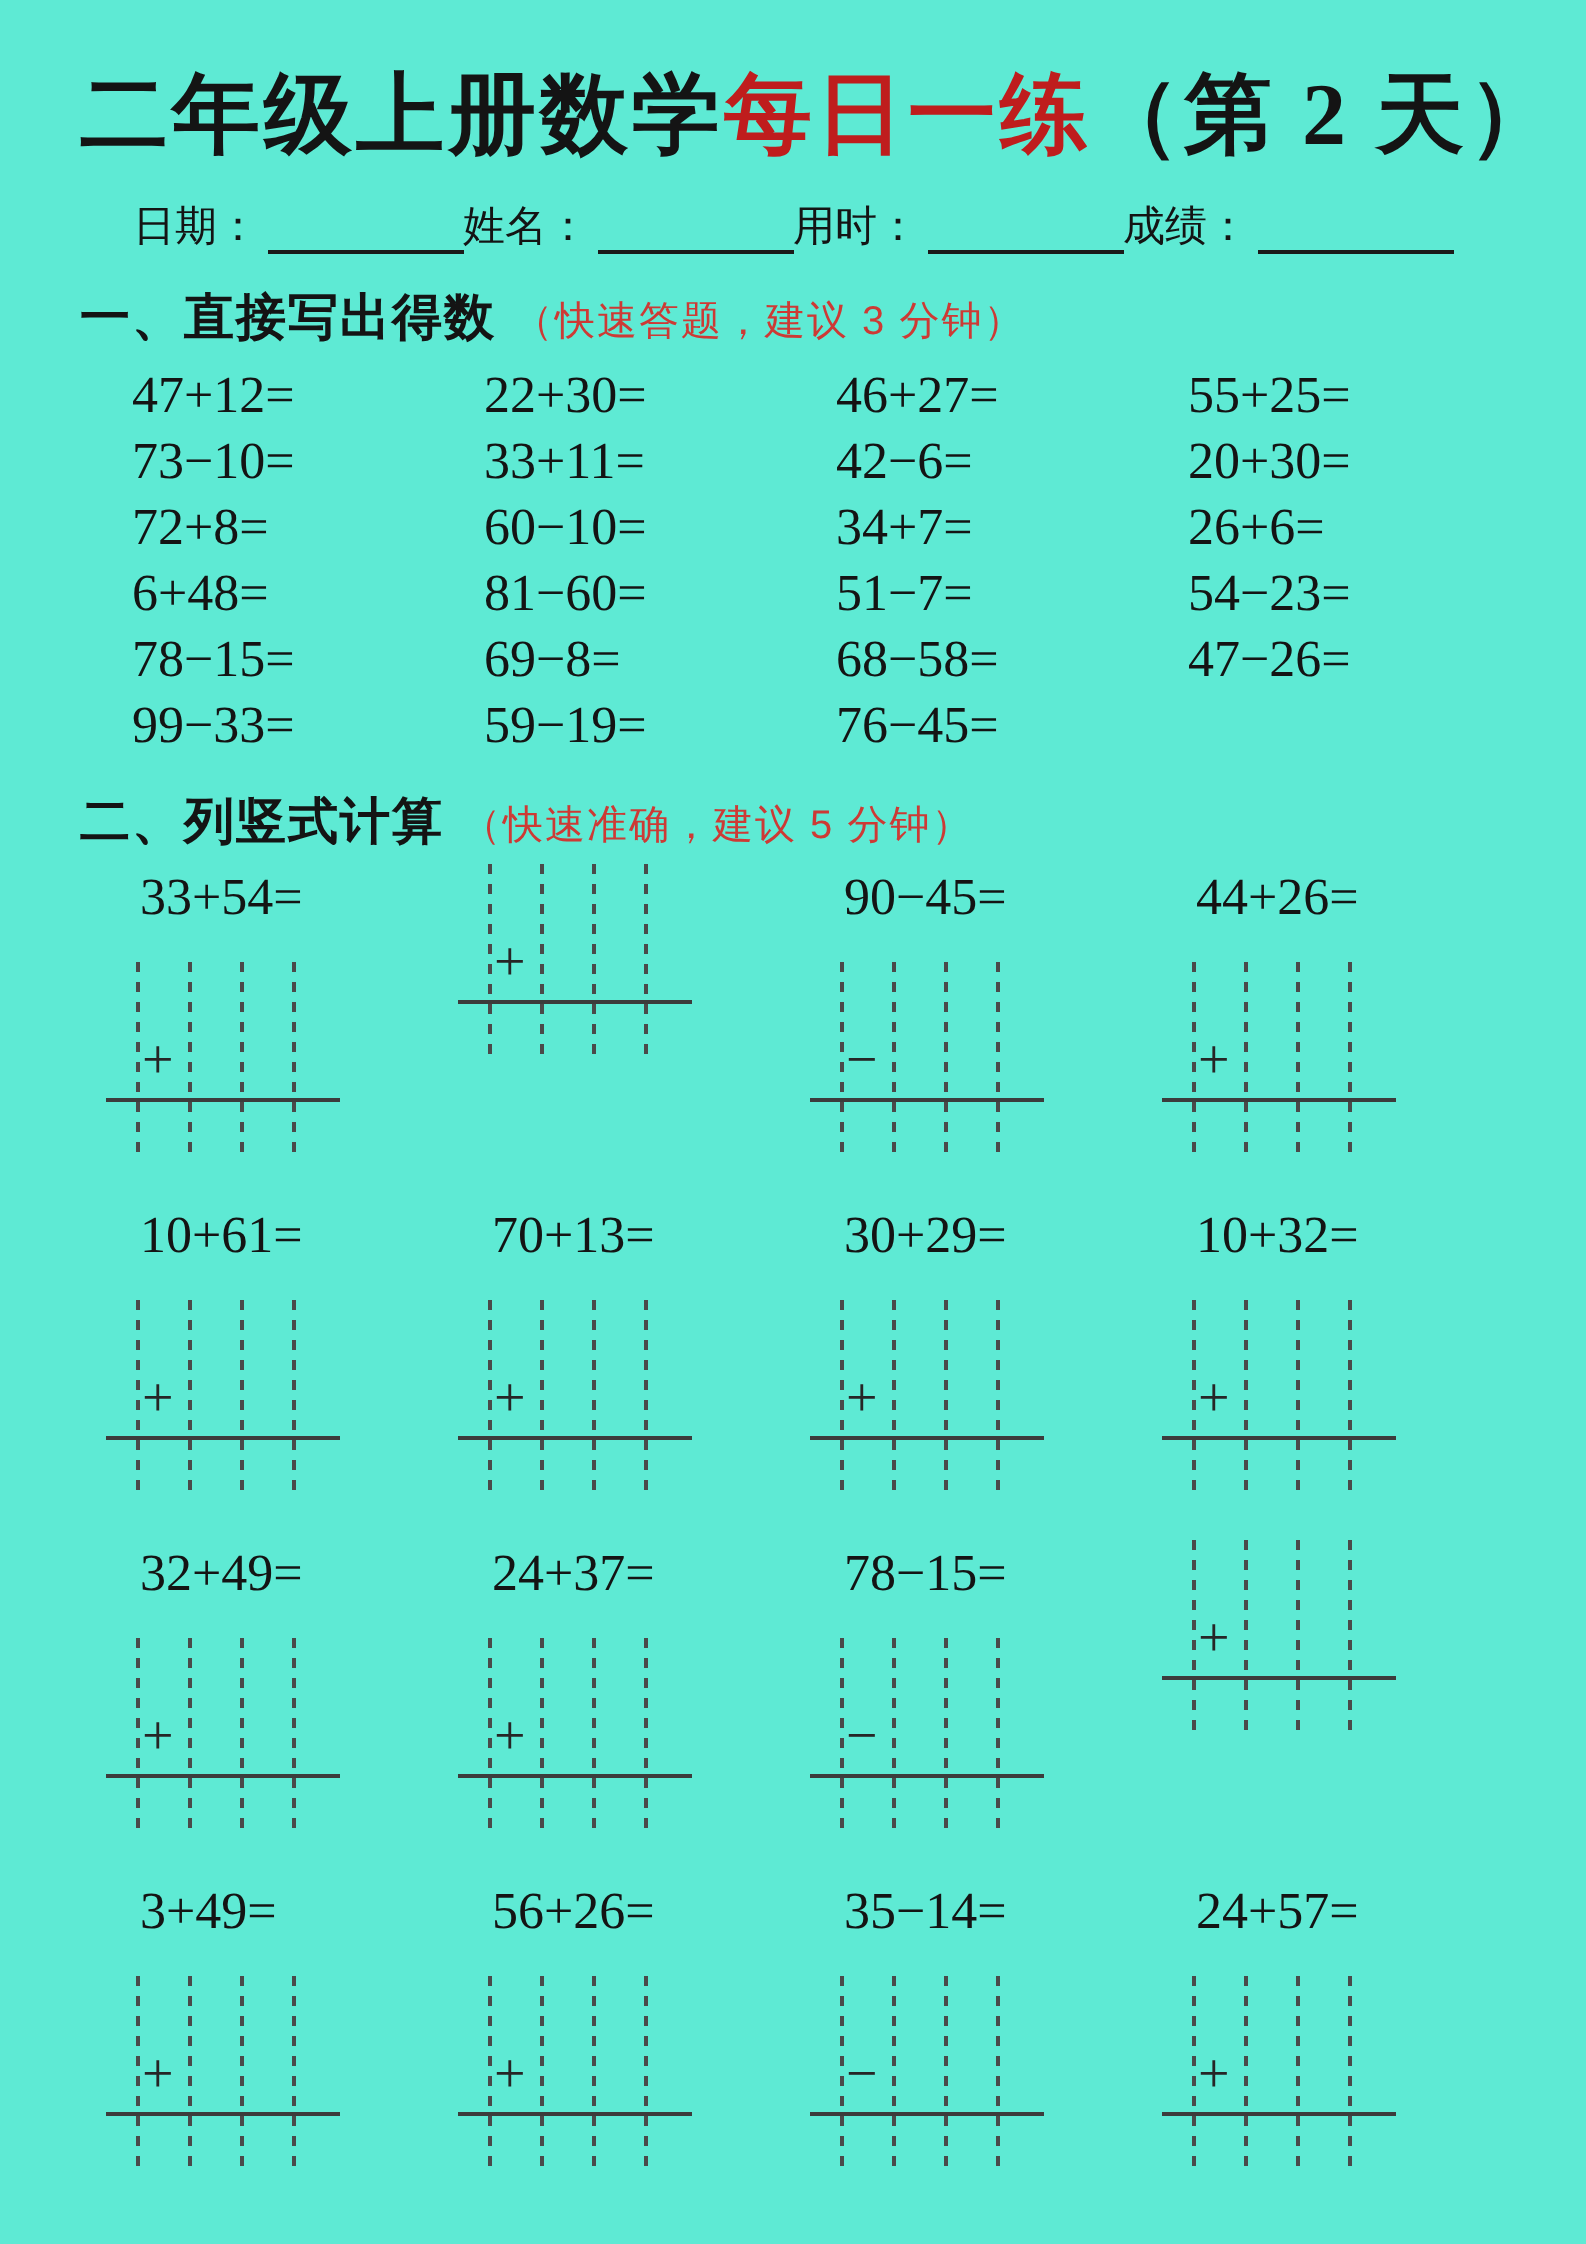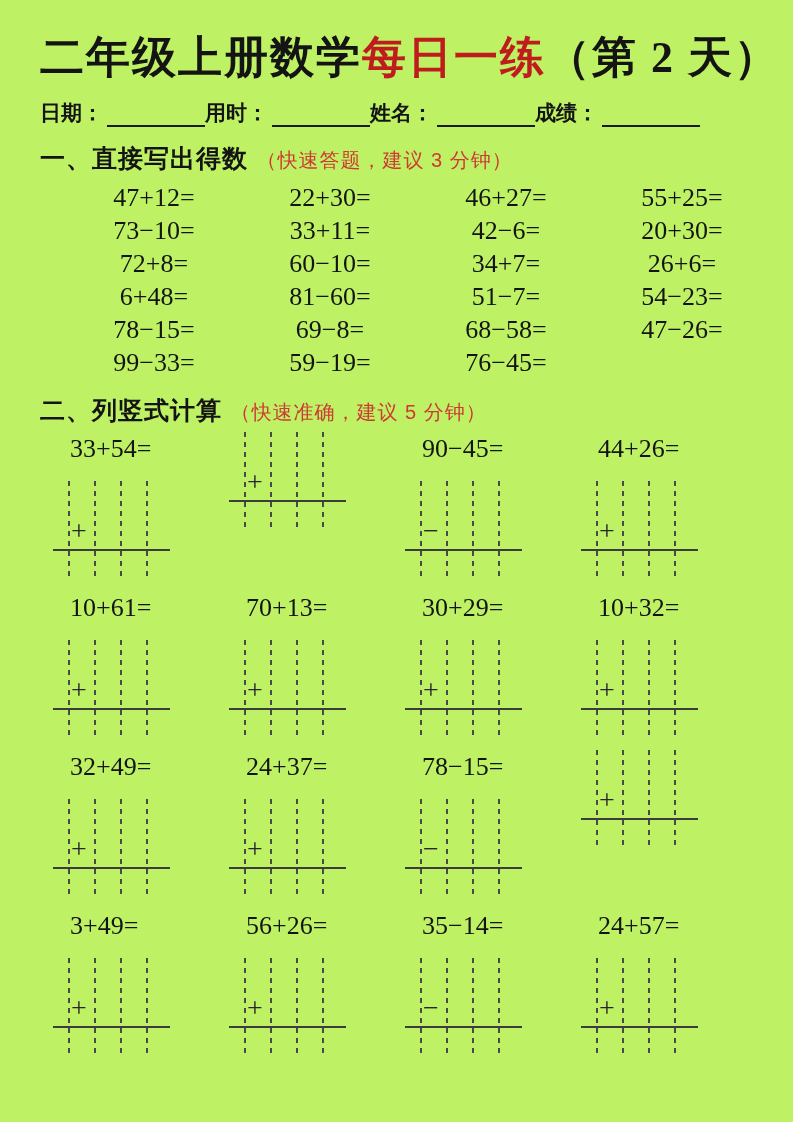--- a/index.html
+++ b/index.html
@@ -1,34 +1,34 @@
 <!DOCTYPE html>
 <html><head>
 <meta charset="utf-8">
 <style>
   html,body{margin:0;padding:0;background:#ffffff;}
   body{width:793px;height:1122px;overflow:hidden;font-family:"Liberation Sans",sans-serif;color:#141414;}
-  .page{position:relative;width:793px;height:1122px;box-sizing:border-box;padding:30px 40px 0 40px;background:#bef264;}
+  .page{position:relative;width:793px;height:1122px;box-sizing:border-box;padding:30px 40px 0 40px;background:#5eead4;}
 
   .title{ text-align:center; font-family:"Liberation Serif","DejaVu Serif",serif;
           font-weight:800; font-size:44px; letter-spacing:2px; line-height:1.25; white-space:nowrap;}
   .title .red{color:#bf1d1d;}
 
-  .info-row{display:flex; justify-content:flex-start; margin-top:14px; font-size:21px; font-weight:bold;}
+  .info-row{display:flex; justify-content:center; margin-top:14px; font-size:21px; font-weight:normal;}
   .info-field{display:flex; align-items:flex-end;}
   .blank{display:inline-block; width:98px; height:24px; border-bottom:2px solid #1a1a1a; margin-left:4px;}
 
   .sec-head{margin-top:15px; white-space:nowrap;}
   .sec-title{font-size:25px; font-weight:bold; letter-spacing:1px;margin-top:21px;}
   .sec-note{font-size:20px; color:#cd3a35; margin-left:4px; letter-spacing:1px;}
 
   .s1grid{display:grid; grid-template-columns:repeat(4,176px); margin-left:26px; margin-top:6px;
-          font-family:"Liberation Serif","DejaVu Serif",serif; font-size:26px; line-height:33px;text-align:center;}
-
-  .vrow{display:grid; grid-template-columns:repeat(4,176px); margin-left:18px; margin-top:10px;}
+          font-family:"Liberation Serif","DejaVu Serif",serif; font-size:26px; line-height:33px;}
+
+  .vrow{display:grid; grid-template-columns:repeat(4,176px); margin-left:18px; margin-top:20px;}
   .vrow.first{margin-top:5px;}
   .vexpr{font-family:"Liberation Serif","DejaVu Serif",serif; font-size:26px; line-height:33px;
          margin-left:12px; margin-bottom:16px;}
   .vgrid{position:relative; width:100px; height:100px; margin-left:2px;
          background-image:
            repeating-linear-gradient(to bottom,#4a4a4a 0 5px,transparent 5px 10px),
            repeating-linear-gradient(to bottom,#4a4a4a 0 5px,transparent 5px 10px),
            repeating-linear-gradient(to bottom,#4a4a4a 0 5px,transparent 5px 10px),
            repeating-linear-gradient(to bottom,#4a4a4a 0 5px,transparent 5px 10px);
          background-size:2px 100%;
@@ -50,25 +50,25 @@
   <div class="title">
     <span>二年级上册数学</span><span class="red">每日一练</span><span>（第 2 天）</span>
   </div>
 
   <div class="info-row">
     <div class="info-field">
       <span>日期：</span>
       <span class="blank"></span>
     </div>
     <div class="info-field">
+      <span>姓名：</span>
+      <span class="blank"></span>
+    </div>
+    <div class="info-field">
       <span>用时：</span>
-      <span class="blank"></span>
-    </div>
-    <div class="info-field">
-      <span>姓名：</span>
       <span class="blank"></span>
     </div>
     <div class="info-field">
       <span>成绩：</span>
       <span class="blank"></span>
     </div>
   </div>
 
   <div class="sec-head">
     <span class="sec-title">一、直接写出得数</span>

